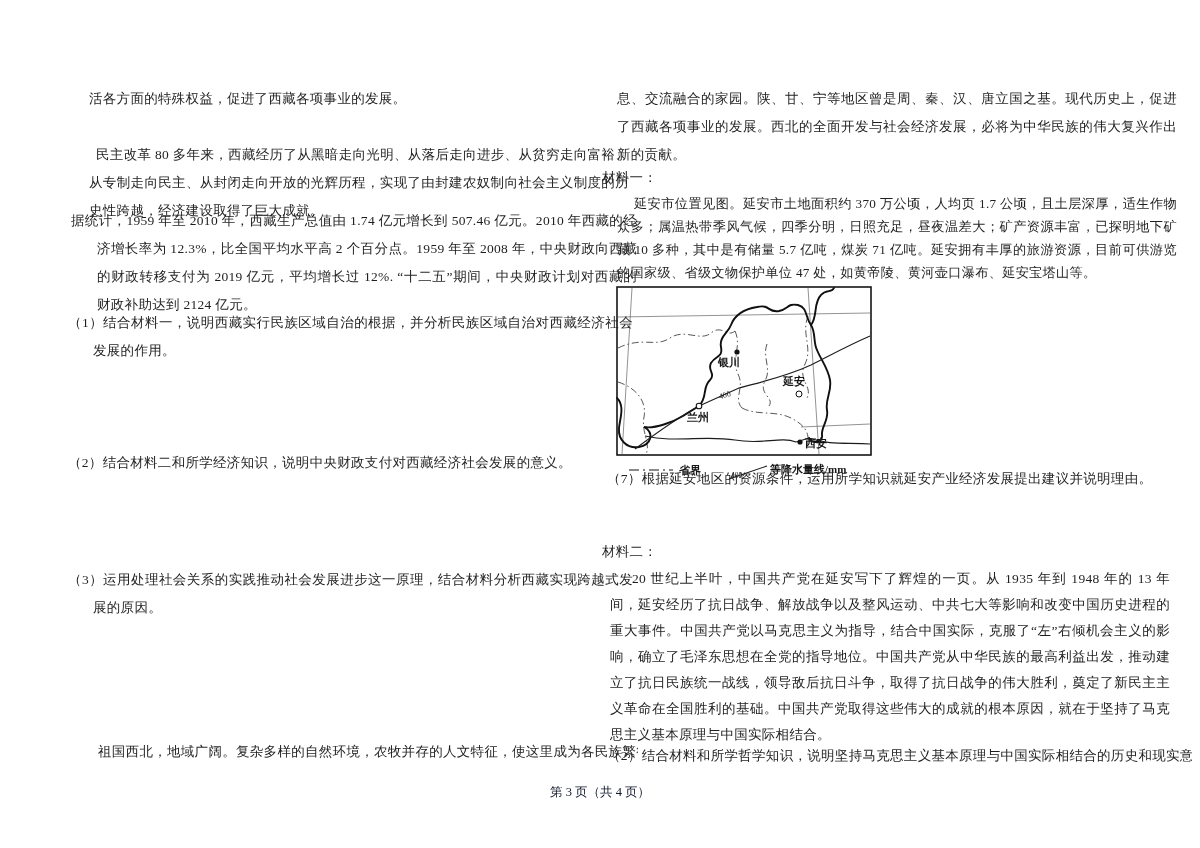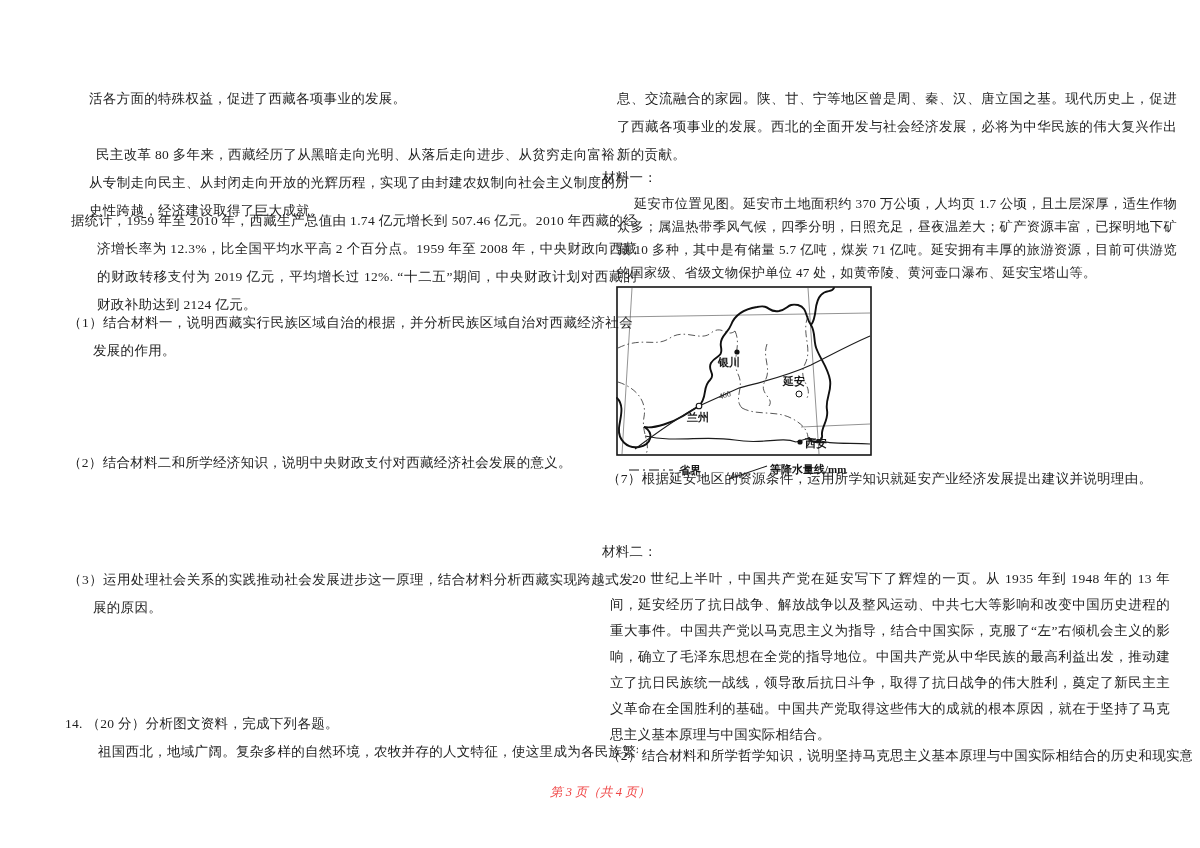--- a/index.html
+++ b/index.html
@@ -15,21 +15,21 @@
   .pad1{padding-left:26px;}
   .firstind{padding-left:26px;text-indent:7px;}
   .hangstat{padding-left:26px;text-indent:-26px;margin-left:8px;}
   .q{padding-left:30px;text-indent:-25px;}
   .rq{padding-left:30px;text-indent:-25px;}
   .oneline{white-space:nowrap;overflow:hidden;}
   .mat-label{font-size:13.5px;}
   .m1para{font-size:13.2px;line-height:23px;padding-left:15px;text-indent:17px;}
   .rcont{padding-left:15px;}
   .rind{padding-left:8px;text-indent:22px;line-height:26px;}
-  .footer{position:absolute;left:0;width:1200px;top:784px;text-align:center;font-size:12.5px;color:#ef4444;font-style:italic;}
+  .footer{position:absolute;left:0;width:1200px;top:784px;text-align:center;font-size:12.5px;color:#0f172a;}
   .mapfig{position:absolute;}
   svg text{font-family:"Liberation Serif","DejaVu Serif",serif;fill:#161616;}
 </style>
 </head>
 <body>
 
 <div class="page">
 
   <div class="blk col-left pad1" style="top:85px;">活各方面的特殊权益，促进了西藏各项事业的发展。</div>
 
@@ -37,21 +37,20 @@
   <div class="blk col-left firstind" style="top:141px;">民主改革 80 多年来，西藏经历了从黑暗走向光明、从落后走向进步、从贫穷走向富裕、从专制走向民主、从封闭走向开放的光辉历程，实现了由封建农奴制向社会主义制度的历史性跨越，经济建设取得了巨大成就。</div>
 
   <div class="blk col-left hangstat" style="top:207px;">据统计，1959 年至 2010 年，西藏生产总值由 1.74 亿元增长到 507.46 亿元。2010 年西藏的经济增长率为 12.3%，比全国平均水平高 2 个百分点。1959 年至 2008 年，中央财政向西藏的财政转移支付为 2019 亿元，平均增长过 12%. “十二五”期间，中央财政计划对西藏的财政补助达到 2124 亿元。</div>
 
   <div class="blk col-left q" style="top:309px;">（1）结合材料一，说明西藏实行民族区域自治的根据，并分析民族区域自治对西藏经济社会发展的作用。</div>
 
   <div class="blk col-left q" style="top:449px;">（2）结合材料二和所学经济知识，说明中央财政支付对西藏经济社会发展的意义。</div>
 
   <div class="blk col-left q" style="top:566px;">（3）运用处理社会关系的实践推动社会发展进步这一原理，结合材料分析西藏实现跨越式发展的原因。</div>
 
-  <div class="blk col-left oneline" style="top:710px;padding-left:2px;">14. （20 分）分析图文资料，完成下列各题。</div>
 
   <div class="blk col-left oneline" style="top:738px;padding-left:35px;">祖国西北，地域广阔。复杂多样的自然环境，农牧并存的人文特征，使这里成为各民族繁衍生</div>
 
   <div class="blk col-right rcont" style="top:85px;">息、交流融合的家园。陕、甘、宁等地区曾是周、秦、汉、唐立国之基。现代历史上，促进了西藏各项事业的发展。西北的全面开发与社会经济发展，必将为中华民族的伟大复兴作出新的贡献。</div>
 
   <div class="blk col-right mat-label" style="top:164px;">材料一：</div>
 
   <div class="blk col-right m1para" style="top:192px;">延安市位置见图。延安市土地面积约 370 万公顷，人均页 1.7 公顷，且土层深厚，适生作物众多；属温热带季风气候，四季分明，日照充足，昼夜温差大；矿产资源丰富，已探明地下矿藏 10 多种，其中是有储量 5.7 亿吨，煤炭 71 亿吨。延安拥有丰厚的旅游资源，目前可供游览的国家级、省级文物保护单位 47 处，如黄帝陵、黄河壶口瀑布、延安宝塔山等。</div>
 
   <div class="mapfig" style="left:615px;top:286px;">

